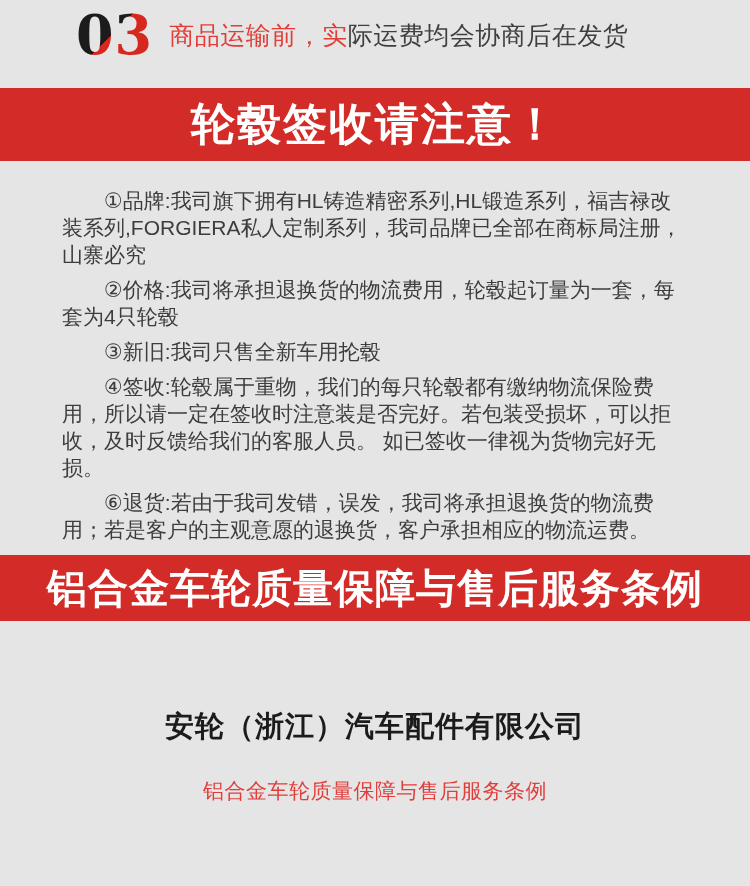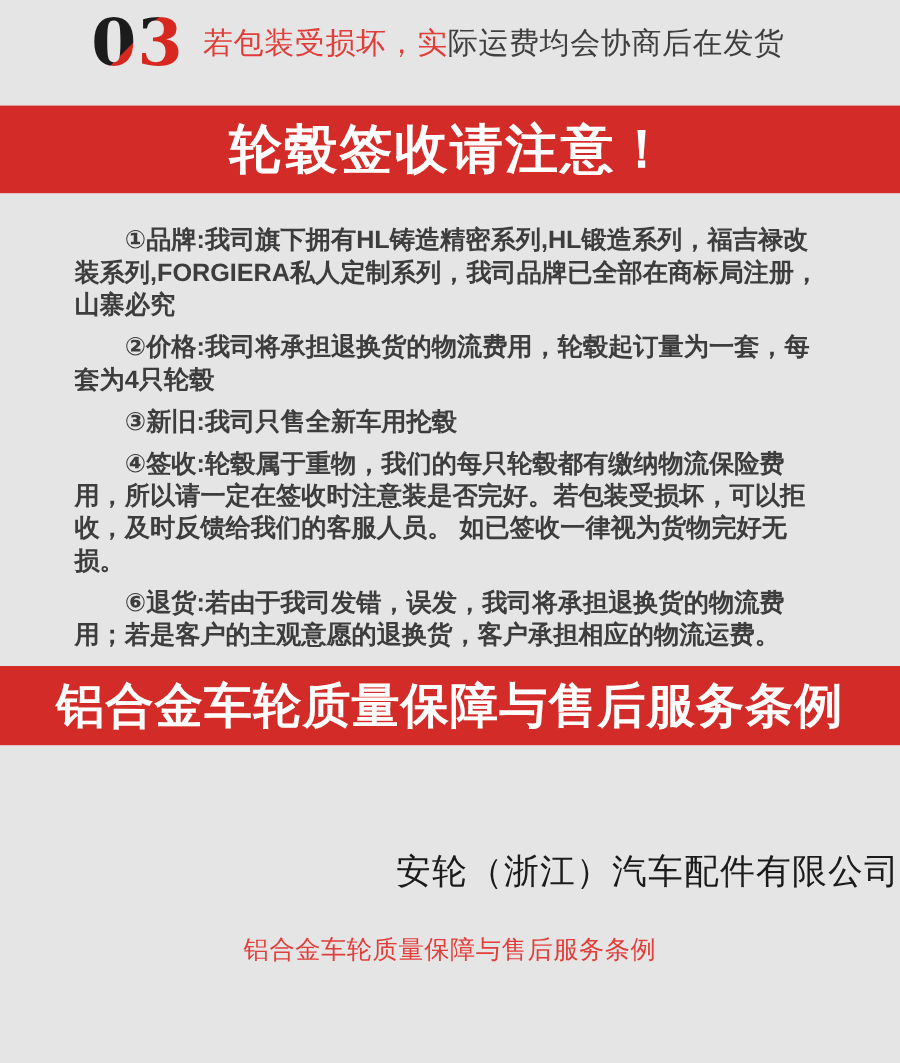--- a/index.html
+++ b/index.html
@@ -28,34 +28,34 @@
   .banner {
     width: 750px; background: #d32b27; color: #ffffff;
     display: flex; align-items: center; justify-content: center;
     font-weight: bold; text-align: center;
   }
   .banner.first  { margin-top: 24px; height: 73px; font-size: 44px; letter-spacing: 2px; }
   .banner.second { margin-top: 12px; height: 66px; font-size: 40px; letter-spacing: 1px; }
 
   
   .points { margin: 26px 58px 0 62px; font-size: 21px; line-height: 27px; color: #3d3d3d; }
-  .points p { margin: 0 0 8px 0; text-indent: 2em; font-weight: bold; }
+  .points p { margin: 0 0 8px 0; text-indent: 2em; }
 
   
-  .company { margin: 86px 0 0 0; text-align: right; font-size: 29px; font-weight: 400; color: #1b1b1b; letter-spacing: 1px; }
+  .company { margin: 86px 0 0 0; text-align: center; font-size: 29px; font-weight: 700; color: #1b1b1b; letter-spacing: 1px; }
   .subtitle { margin: 30px 0 0 0; text-align: center; font-size: 21px; font-weight: 400; color: #e13e3a; letter-spacing: 0.5px; }
 </style>
 </head>
 <body>
 
 <div class="page">
 
   <header class="top">
     <span class="num">03</span>
-    <h2 class="headline"><span class="red">若包装受损坏，实</span><span class="dark">际运费均会协商后在发货</span></h2>
+    <h2 class="headline"><span class="red">商品运输前，实</span><span class="dark">际运费均会协商后在发货</span></h2>
   </header>
 
   <div class="banner first">
     <span>轮毂签收请注意！</span>
   </div>
 
   <div class="points">
     <p>①品牌:我司旗下拥有HL铸造精密系列,HL锻造系列，福吉禄改装系列,FORGIERA私人定制系列，我司品牌已全部在商标局注册，山寨必究</p>
     <p>②价格:我司将承担退换货的物流费用，轮毂起订量为一套，每套为4只轮毂</p>
     <p>③新旧:我司只售全新车用抡毂</p>

